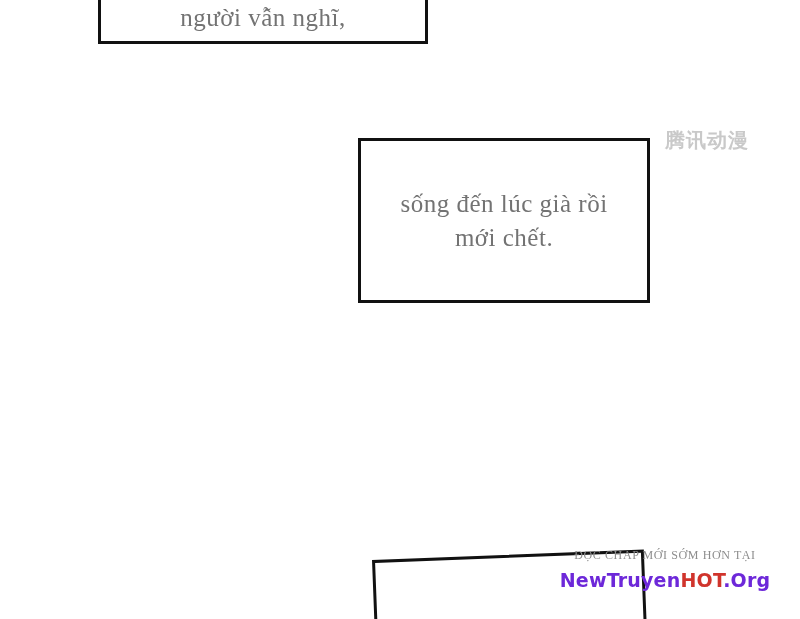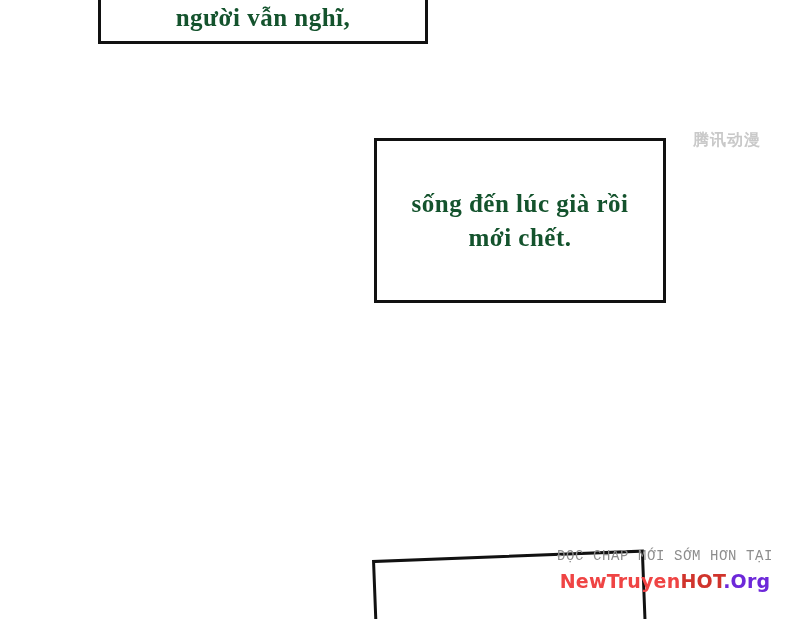--- a/index.html
+++ b/index.html
@@ -29,43 +29,43 @@
     background: #ffffff;
     border: 3px solid #111111;
     display: flex;
     align-items: center;
     justify-content: center;
     text-align: center;
   }
 
   .bubble-text {
     font-family: "Liberation Serif", serif;
-    font-weight: 700;
+    font-weight: 400;
     letter-spacing: 0.5px;
     line-height: 1.35;
-    color: #14532d;
+    color: #737373;
     white-space: pre-line;
   }
 
   
   #bubble-top {
     left: 98px;
     top: -52px;
     width: 330px;
     height: 96px;
     align-items: flex-end;
     padding-bottom: 6px;
   }
   #bubble-top .bubble-text {
     font-size: 25px;
   }
 
   
   #bubble-main {
-    left: 374px;
+    left: 358px;
     top: 138px;
     width: 292px;
     height: 165px;
   }
   #bubble-main .bubble-text {
     font-size: 25px;
     padding: 0 10px;
   }
 
   
@@ -86,50 +86,49 @@
     left: 659px;
     top: 126px;
     width: 96px;
     height: 28px;
     display: flex;
     align-items: center;
     justify-content: center;
     color: #c9c9c9;
     font-family: "DejaVu Sans", sans-serif;
     font-weight: 700;
-    font-size: 16px;
+    font-size: 20px;
     letter-spacing: 1px;
     user-select: none;
-    margin-left: 20px;
   }
 
   
   #site-credit {
     position: absolute;
     left: 540px;
     top: 548px;
     width: 250px;
     text-align: center;
   }
   #credit-line {
-    font-family: Liberation Mono, monospace;
-    font-size: 14px;
+    font-family: Liberation Serif, serif;
+    font-size: 12px;
     letter-spacing: 0.6px;
     color: #8d8d8d;
     white-space: nowrap;
   }
   #site-name {
     margin-top: 6px;
     font-family: "DejaVu Sans", sans-serif;
     font-size: 19px;
     font-weight: 700;
     letter-spacing: 0.2px;
     white-space: nowrap;
   }
-  #site-name .seg-blue { color: #ef4444; }
+  #site-name .seg-blue { color: #6d28d9; }
   #site-name .seg-red  { color: #d0342c; text-align: right; }
   #site-name .seg-dark { color: #6d28d9; }
 </style>
 </head>
 <body>
 
 <div class="page">
 
   <div class="bubble" id="bubble-top">
     <div class="bubble-text">người vẫn nghĩ,</div>

